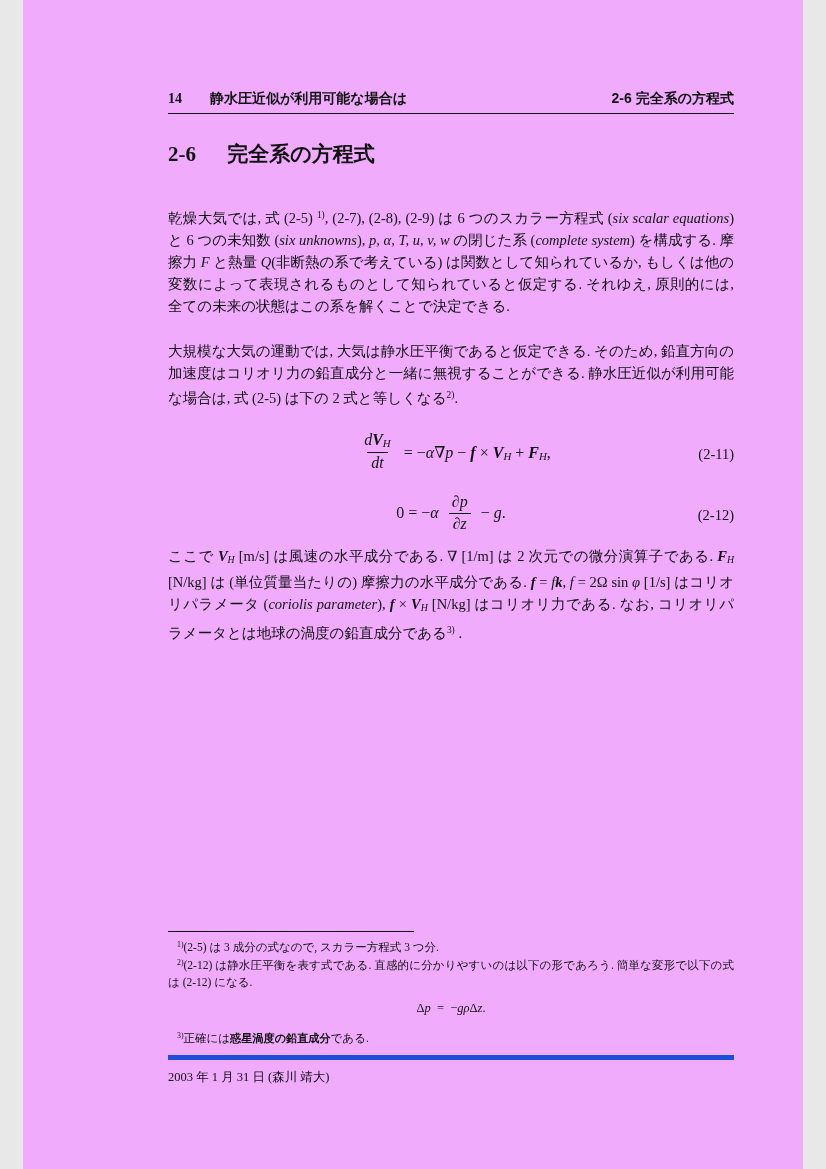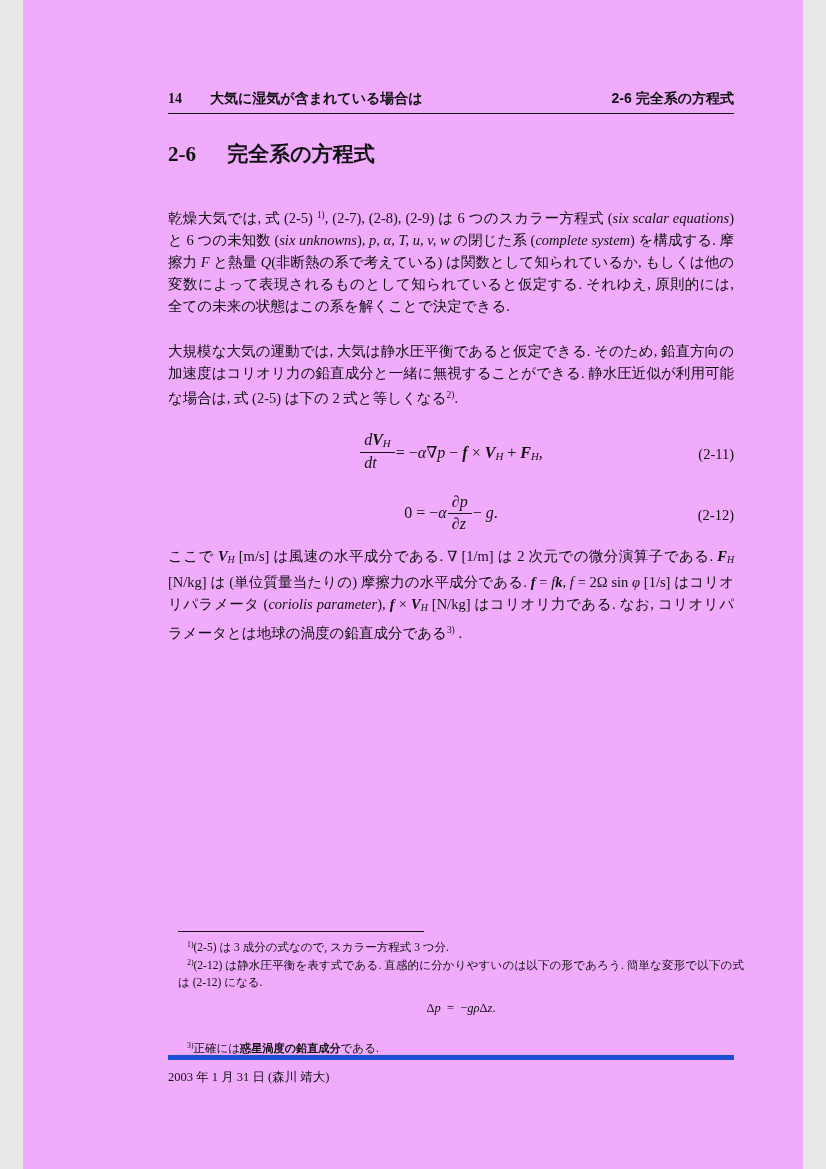--- a/index.html
+++ b/index.html
@@ -56,69 +56,69 @@
   
   .equation {
     position: relative;
     display: flex;
     justify-content: center;
     align-items: center;
     font-size: 16px;
     padding: 10px 0 14px 0;
   }
   .eq-body { display: inline-flex; align-items: center; }
-  .frac { display: inline-flex; flex-direction: column; margin: 0 1px; }
+  .frac { display: inline-flex; flex-direction: column; align-items: center; margin: 0 9px; }
   .frac .num { display: block; padding: 0 4px 2px 4px; line-height: 1.05; }
   .frac .den { display: block; border-top: 1.2px solid #111; padding: 2px 4px 0 4px; line-height: 1.05; }
   .eq-label {
     position: absolute;
     right: 0;
     top: 50%;
     transform: translateY(-50%);
     font-size: 14.5px;
   }
   
   .footnotes {
     position: absolute;
-    left: 155px;
+    left: 145px;
     top: 931px;
     width: 566px;
     font-size: 11.5px;
     line-height: 16px;
   }
   .fn-rule { width: 246px; border-top: 1.1px solid #111; margin-bottom: 5px; }
   .fn { text-align: justify; }
   .fn .fn-marker { font-size: 0.68em; vertical-align: 0.55em; padding-left: 9px; }
   .fn-eq {
     text-align: center;
     font-size: 12.5px;
     margin: 10px 0 10px 0;
   }
-  .fn3 { margin-top: 22px; }
+  .fn3 { margin-top: 12px; }
   
   .page-footer {
     position: absolute;
     left: 145px;
     top: 1055px;
     width: 566px;
     border-top: 5px solid #1d4ed8;
     padding-top: 9px;
     font-size: 12.5px;
   }
 </style>
 </head>
 <body>
 
 <div class="page">
   <div class="content">
 
     <div class="page-header">
       <span class="left">
         <span class="page-num">14</span>
-        <span class="gothic">大気に湿気が含まれている場合は</span>
+        <span class="gothic">静水圧近似が利用可能な場合は</span>
       </span>
       <span class="gothic">2-6 完全系の方程式</span>
     </div>
 
     <h1 class="section-heading">
       <span class="sec-num">2-6</span>
       <span class="gothic">完全系の方程式</span>
     </h1>
 
     <p class="para"><span class="seg">乾燥大気では, 式 (2-5) </span><span class="seg seg-sup">1)</span><span class="seg">, (2-7), (2-8), (2-9) は 6 つのスカラー方程式 (</span><span class="seg seg-i">six scalar equations</span><span class="seg">) と 6 つの未知数 (</span><span class="seg seg-i">six unknowns</span><span class="seg">), </span><span class="seg seg-m">p, α, T, u, v, w</span><span class="seg"> の閉じた系 (</span><span class="seg seg-i">complete system</span><span class="seg">) を構成する. 摩擦力 </span><span class="seg seg-m">F</span><span class="seg"> と熱量 </span><span class="seg seg-m">Q</span><span class="seg">(非断熱の系で考えている) は関数として知られているか, もしくは他の変数によって表現されるものとして知られていると仮定する. それゆえ, 原則的には, 全ての未来の状態はこの系を解くことで決定できる.</span></p>

